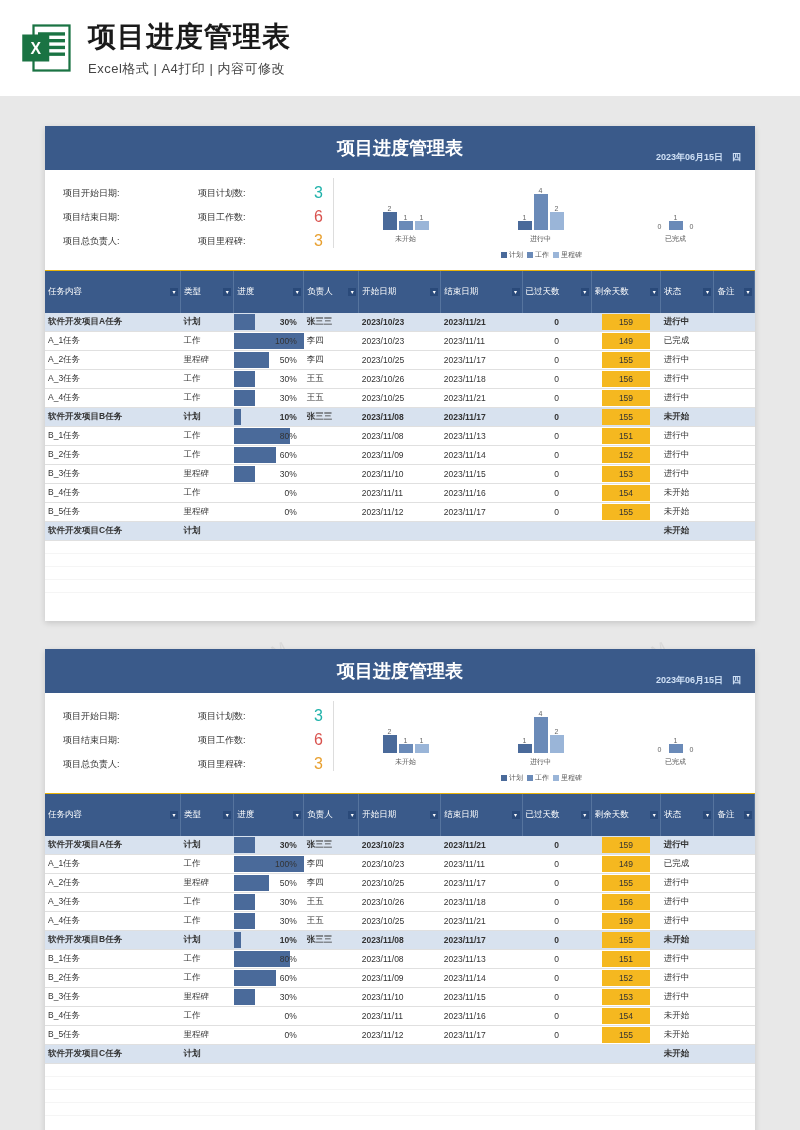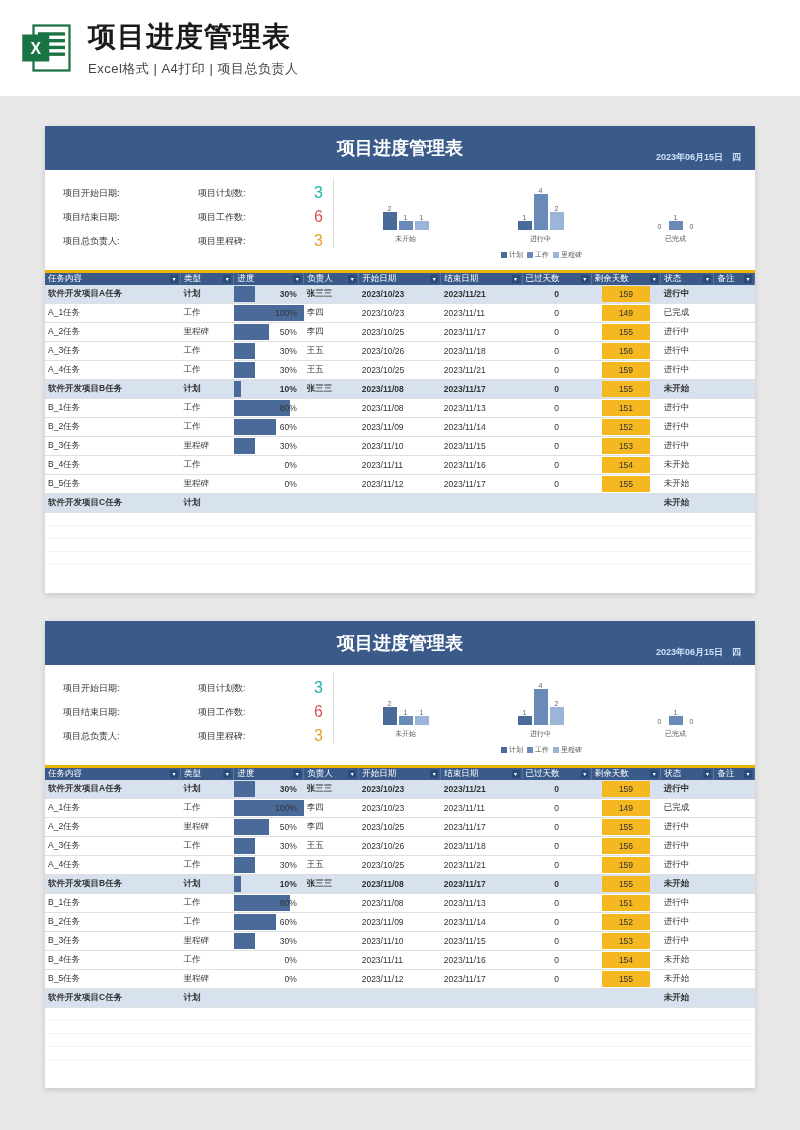--- a/index.html
+++ b/index.html
@@ -8,37 +8,37 @@
 .excel-icon{width:54px;height:54px;position:relative}
 .excel-icon svg{width:100%;height:100%}
 .header-text{flex:1}
 .header-title{font-size:28px;font-weight:700;color:#1a1a1a;letter-spacing:1px}
 .header-sub{font-size:13px;color:#444;margin-top:4px;letter-spacing:0.5px}
 .page-wrap{padding:30px 45px;position:relative}
 .sheet{background:#fff;margin-bottom:28px;box-shadow:0 2px 6px rgba(0,0,0,0.15);position:relative;padding-bottom:20px}
 .watermark{position:absolute;color:rgba(0,0,0,0.06);font-size:18px;transform:rotate(-28deg);pointer-events:none;white-space:nowrap;font-weight:300}
 .title-bar{background:#3a5a8a;color:#fff;text-align:center;padding:10px 0;font-size:18px;font-weight:700;position:relative}
 .title-date{position:absolute;right:14px;bottom:6px;font-size:9px;color:#cfe0f5}
-.summary{display:flex;padding:8px;border-bottom:3px solid #eab308}
+.summary{display:flex;padding:8px;border-bottom:1px solid #eab308}
 .summary-left{width:280px;padding:6px 10px;font-size:9px}
 .summary-row{display:flex;justify-content:space-between;margin-bottom:6px;align-items:center}
 .summary-label{color:#333;width:120px}
 .summary-val-label{color:#333;width:80px}
 .summary-num{font-size:16px;font-weight:300;width:30px;text-align:right}
 .num-teal{color:#20b2aa}.num-red{color:#d9534f}.num-orange{color:#e8a030}
 .chart-area{flex:1;padding:4px;display:flex;align-items:flex-end;justify-content:space-around;height:70px;position:relative;border-left:1px solid #ddd}
 .chart-group{display:flex;flex-direction:column;align-items:center;gap:2px}
 .chart-bars{display:flex;gap:2px;align-items:flex-end;height:40px}
 .chart-bar{width:14px;background:#4a6a9a}
 .chart-num{font-size:7px;color:#666}
 .chart-cat{font-size:7px;color:#555;margin-top:2px}
 .chart-legend{position:absolute;bottom:-12px;width:100%;text-align:center;font-size:7px;color:#555}
 .legend-dot{display:inline-block;width:6px;height:6px;background:#4a6a9a;margin:0 2px;vertical-align:middle}
 .tbl{width:100%;border-collapse:collapse;font-size:8.5px}
-.tbl th{background:#3a5a8a;color:#fff;padding:0 3px;text-align:left;font-weight:500;position:relative;border-right:1px solid #56749e}
+.tbl th{background:#3a5a8a;color:#fff;padding:15px 3px;text-align:left;font-weight:500;position:relative;border-right:1px solid #56749e}
 .tbl th .drop{position:absolute;right:2px;top:50%;transform:translateY(-50%);width:8px;height:8px;background:#2a4a7a;font-size:6px;text-align:center;line-height:8px;color:#fff}
 .tbl td{padding:3px 3px;border-bottom:1px solid #e0e0e0;color:#333}
 .tbl tr.group-row td{background:#d8e2ef;font-weight:700}
 .progress-cell{position:relative;width:70px}
 .progress-bar{position:absolute;left:0;top:1px;bottom:1px;background:#4a6a9a}
 .progress-txt{position:relative;z-index:1;text-align:right;padding-right:4px;color:#333}
 .days-cell{text-align:center}
 .remain-cell{position:relative;text-align:center}
 .remain-bar{position:absolute;left:15%;top:1px;bottom:1px;width:70%;background:#f5b820}
 .remain-txt{position:relative;z-index:1;font-weight:400}
@@ -54,21 +54,21 @@
         <rect x="16" y="10" width="24" height="3" fill="#1a7343"></rect>
         <rect x="16" y="16" width="24" height="3" fill="#1a7343"></rect>
         <rect x="16" y="22" width="24" height="3" fill="#1a7343"></rect>
         <rect x="16" y="28" width="24" height="3" fill="#1a7343"></rect>
         <rect x="2" y="12" width="24" height="24" fill="#1a7343"></rect>
         <text x="14" y="29" fill="#fff" font-size="14" font-weight="bold" text-anchor="middle">X</text>
       </svg>
   </div>
   <div class="header-text">
     <div class="header-title">项目进度管理表</div>
-    <div class="header-sub">Excel格式 | A4打印 | 项目总负责人</div>
+    <div class="header-sub">Excel格式 | A4打印 | 内容可修改</div>
   </div>
 </div>
 
 <div class="page-wrap">
   <div class="watermark" style="top:120px;left:40px">熊猫办公 WWW.TUKUPPT.COM</div>
   <div class="watermark" style="top:120px;left:420px">熊猫办公 WWW.TUKUPPT.COM</div>
   <div class="watermark" style="top:360px;left:40px">熊猫办公 WWW.TUKUPPT.COM</div>
   <div class="watermark" style="top:360px;left:420px">熊猫办公 WWW.TUKUPPT.COM</div>
   <div class="watermark" style="top:600px;left:40px">熊猫办公 WWW.TUKUPPT.COM</div>
   <div class="watermark" style="top:600px;left:420px">熊猫办公 WWW.TUKUPPT.COM</div>

